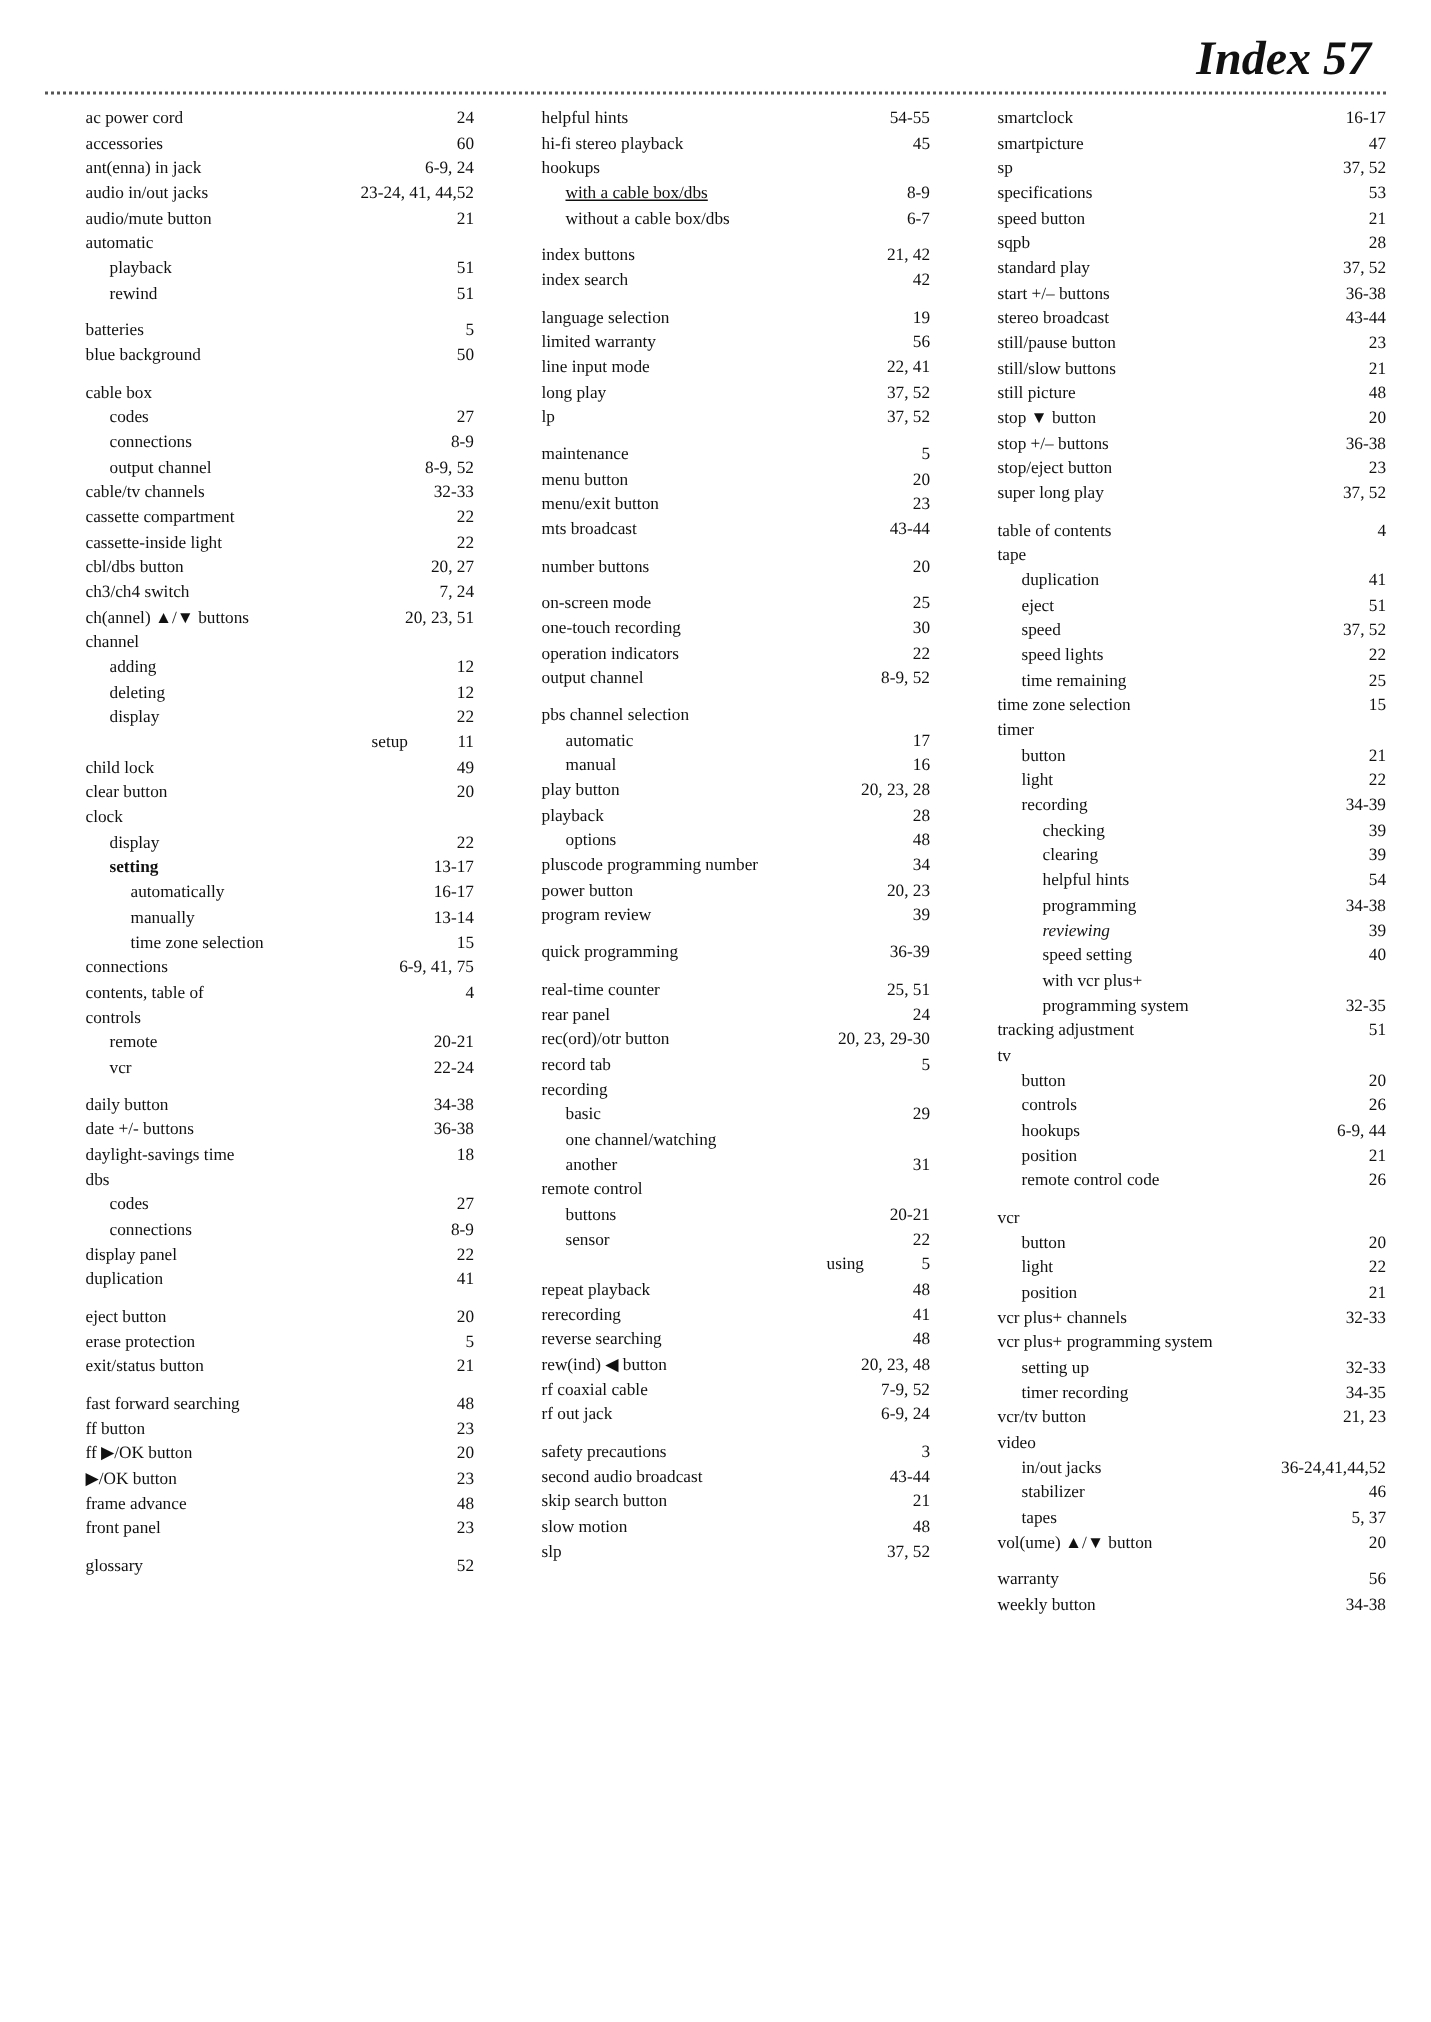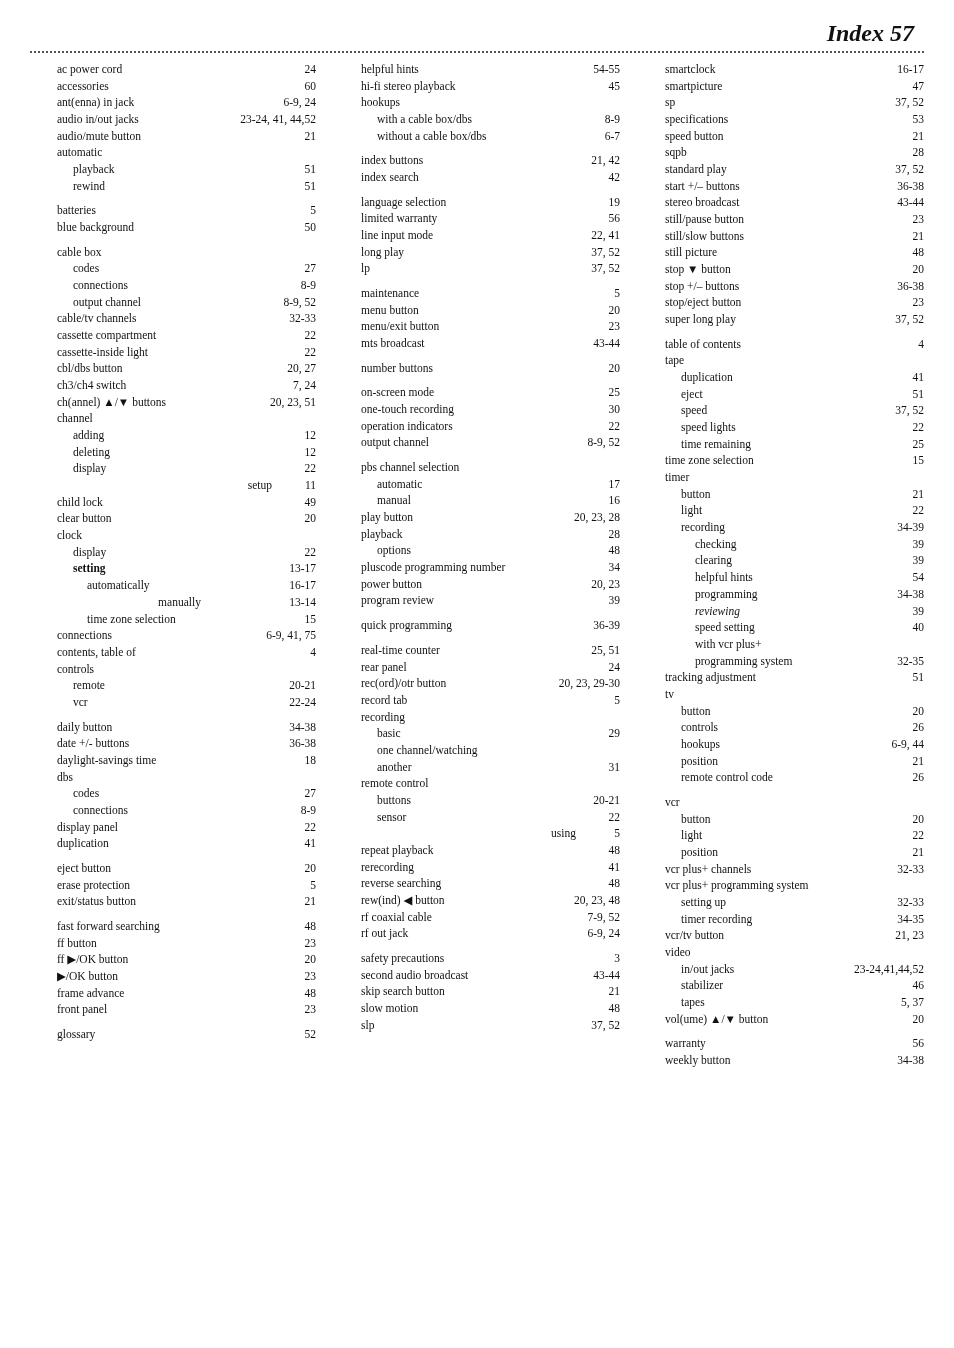--- a/index.html
+++ b/index.html
@@ -7,21 +7,21 @@
       background: #fff;
       font-family: 'Times New Roman', Times, serif;
       font-size: 12px;
       color: #111;
       width: 954px;
       min-height: 1348px;
       padding: 20px 30px 30px 30px;
     }
     .page-header {
       text-align: right;
-      font-size: 24px;
+      font-size: 32px;
       font-style: italic;
       font-weight: bold;
       margin-bottom: 4px;
       padding-right: 10px;
     }
     .dot-rule {
       border: none;
       border-top: 2px dotted #555;
       margin-bottom: 8px;
     }
@@ -183,21 +183,21 @@
       </div>
       <div class="entry">
         <span class="entry-label" style="padding-left: 16px; font-weight: bold;">setting</span>
         <span class="entry-page">13-17</span>
       </div>
       <div class="entry">
         <span class="entry-label" style="padding-left: 30px;">automatically</span>
         <span class="entry-page">16-17</span>
       </div>
       <div class="entry">
-        <span class="entry-label" style="padding-left: 30px; text-align: center;">manually</span>
+        <span class="entry-label" style="padding-left: 30px;">manually</span>
         <span class="entry-page">13-14</span>
       </div>
       <div class="entry">
         <span class="entry-label" style="padding-left: 30px;">time zone selection</span>
         <span class="entry-page">15</span>
       </div>
       <div class="entry">
         <span class="entry-label">connections</span>
         <span class="entry-page">6-9, 41, 75</span>
       </div>
@@ -301,21 +301,21 @@
       </div>
       <div class="entry">
         <span class="entry-label">hi-fi stereo playback</span>
         <span class="entry-page">45</span>
       </div>
       <div class="entry">
         <span class="entry-label">hookups</span>
         <span class="entry-page"></span>
       </div>
       <div class="entry">
-        <span class="entry-label" style="padding-left: 16px;">with a cable box/dbs</span>
+        <span class="entry-label" style="padding-left: 16px; text-decoration: underline;">with a cable box/dbs</span>
         <span class="entry-page">8-9</span>
       </div>
       <div class="entry">
         <span class="entry-label" style="padding-left: 16px;">without a cable box/dbs</span>
         <span class="entry-page">6-7</span>
       </div>
       <div class="section-gap"></div>
       <div class="entry">
         <span class="entry-label">index buttons</span>
         <span class="entry-page">21, 42</span>
@@ -731,21 +731,21 @@
       <div class="entry">
         <span class="entry-label">vcr/tv button</span>
         <span class="entry-page">21, 23</span>
       </div>
       <div class="entry">
         <span class="entry-label">video</span>
         <span class="entry-page"></span>
       </div>
       <div class="entry">
         <span class="entry-label" style="padding-left: 16px;">in/out jacks</span>
-        <span class="entry-page">23-24,41,44,52</span>
+        <span class="entry-page">36-24,41,44,52</span>
       </div>
       <div class="entry">
         <span class="entry-label" style="padding-left: 16px;">stabilizer</span>
         <span class="entry-page">46</span>
       </div>
       <div class="entry">
         <span class="entry-label" style="padding-left: 16px;">tapes</span>
         <span class="entry-page">5, 37</span>
       </div>
       <div class="entry">

